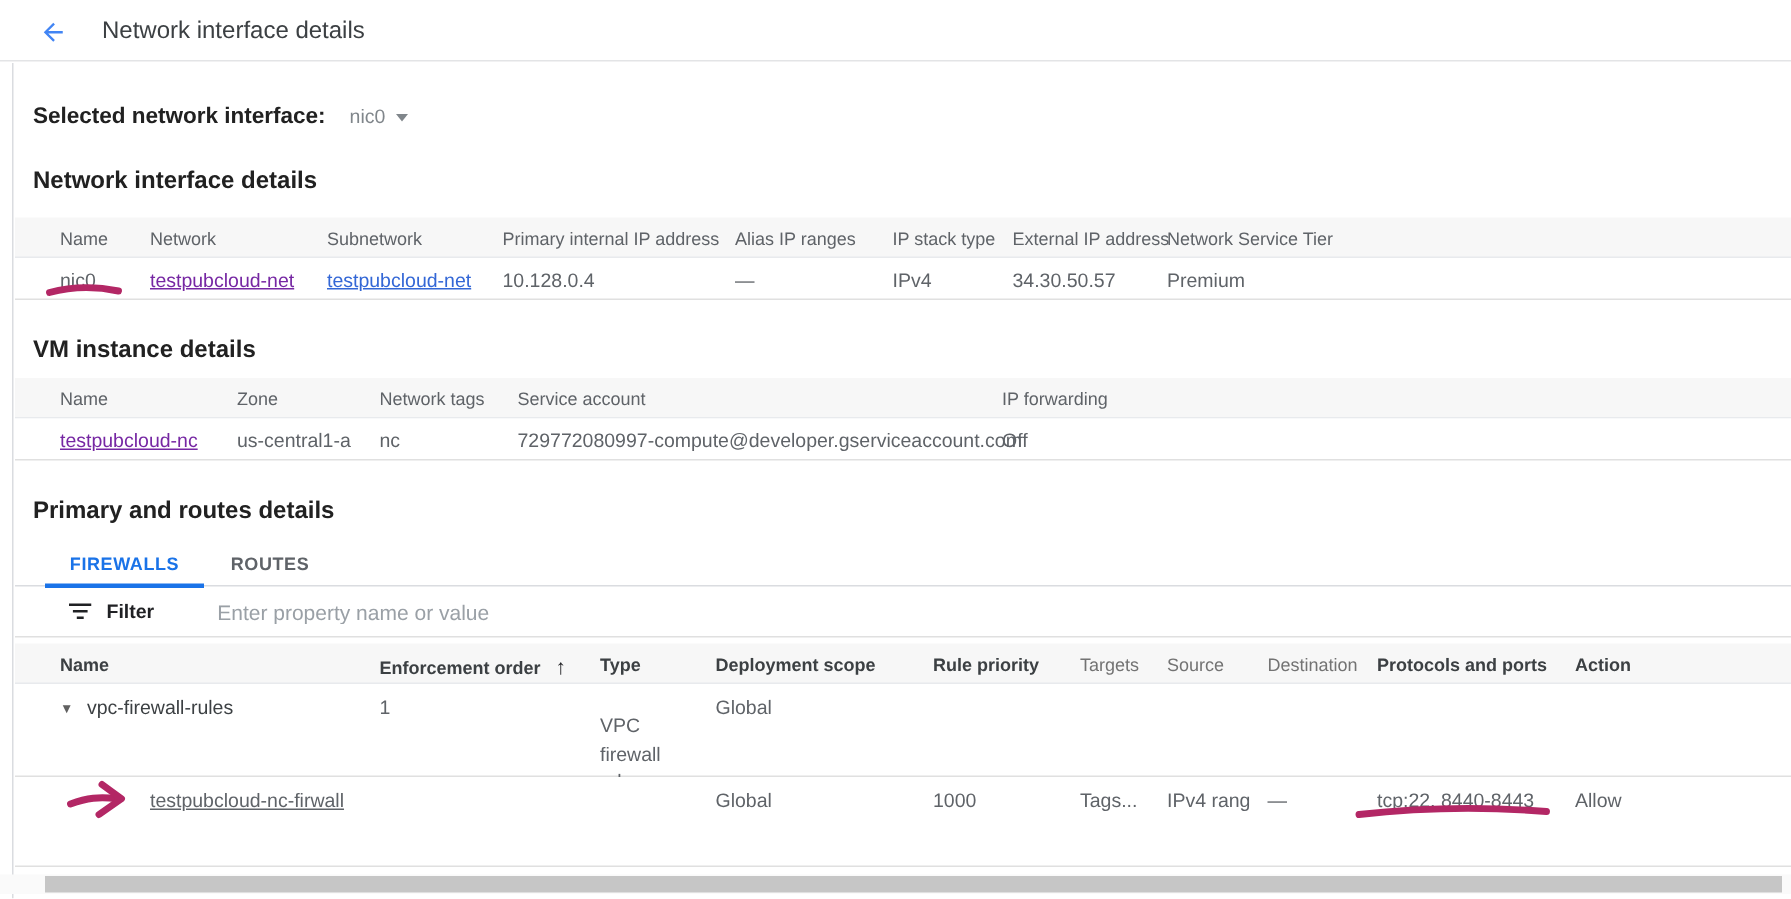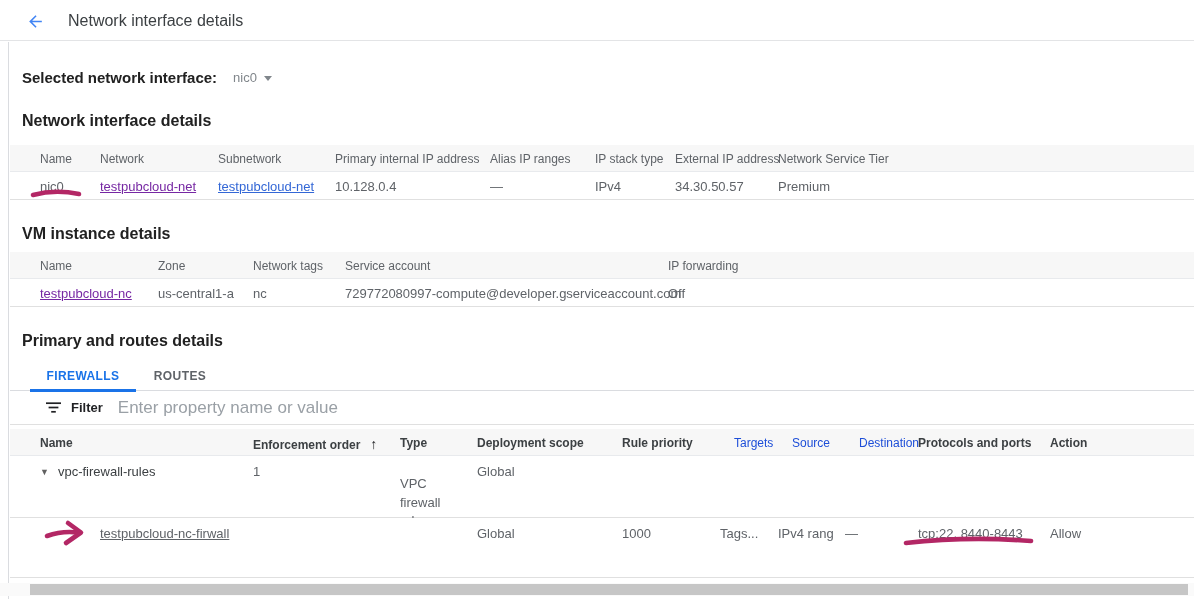--- a/index.html
+++ b/index.html
@@ -44,28 +44,28 @@
   .tab { position:absolute; top:0; height:31px; display:flex; align-items:center; justify-content:center;
          font-size:12px; font-weight:700; letter-spacing:.4px; color:#5f6368; cursor:pointer; }
   .tab-firewalls { left:20px; width:106px; color:var(--tab-active,#1a73e8); }
   .tab-firewalls::after { content:""; position:absolute; left:0; right:0; bottom:-1px; height:3px; background:var(--tab-active,#1a73e8); }
   .tab-routes { left:128px; width:84px; }
 
   
   .filter-row { left:10px; top:391px; width:1184px; height:34px; border-bottom:1px solid #e0e0e0; display:flex; align-items:center; }
   .filter-icon { margin-left:36px; cursor:pointer; display:flex; }
   .filter-label { margin-left:10px; font-size:13px; font-weight:700; color:#202124; cursor:pointer; }
-  .filter-input { margin-left:15px; width:430px; border:none; outline:none; font-size:17px; color:#3c4043;
+  .filter-input { margin-left:42px; width:430px; border:none; outline:none; font-size:14px; color:#3c4043;
                   font-family:"Liberation Sans",sans-serif; background:transparent; }
   .filter-input::placeholder { color:#9aa0a6; }
 
   
   .fwhead { top:429px; height:27px; }
   .fw-h { position:absolute; top:7px; font-size:12px; font-weight:700; color:#3c4043; white-space:nowrap; }
-  .fw-h.dim { font-weight:400; color:#1d4ed8;margin-left:14px; }
+  .fw-h.dim { font-weight:400; color:#737373; }
   .fwc-name{left:30px} .fwc-enf{left:243px} .fwc-type{left:390px} .fwc-scope{left:467px}
   .fwc-prio{left:612px; width:80px; text-align:left;}
   .fwc-targets{left:710px} .fwc-source{left:768px} .fwc-dest{left:835px}
   .fwc-proto{left:908px} .fwc-action{left:1040px}
   .sort-arrow { font-size:14px; color:#202124; margin-left:10px; font-weight:700; }
 
   .fwrow-a { top:456px; height:62px; }
   .fwrow-b { top:518px; height:60px; }
   .fwcell { position:absolute; top:8px; font-size:13px; color:#5f6368; white-space:nowrap; }
   .type-wrap { width:64px; white-space:normal; line-height:18.5px; top:19px; }

